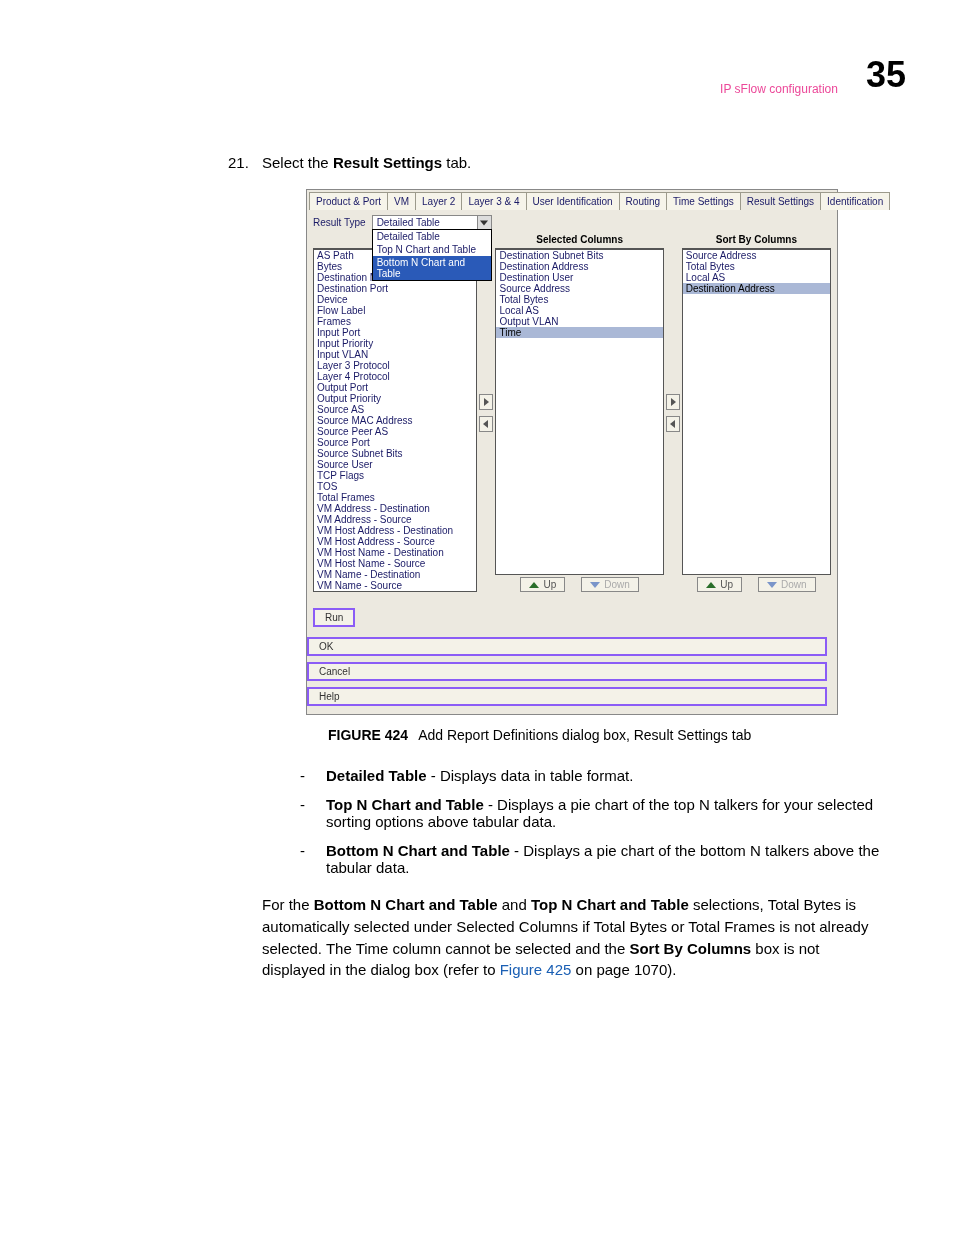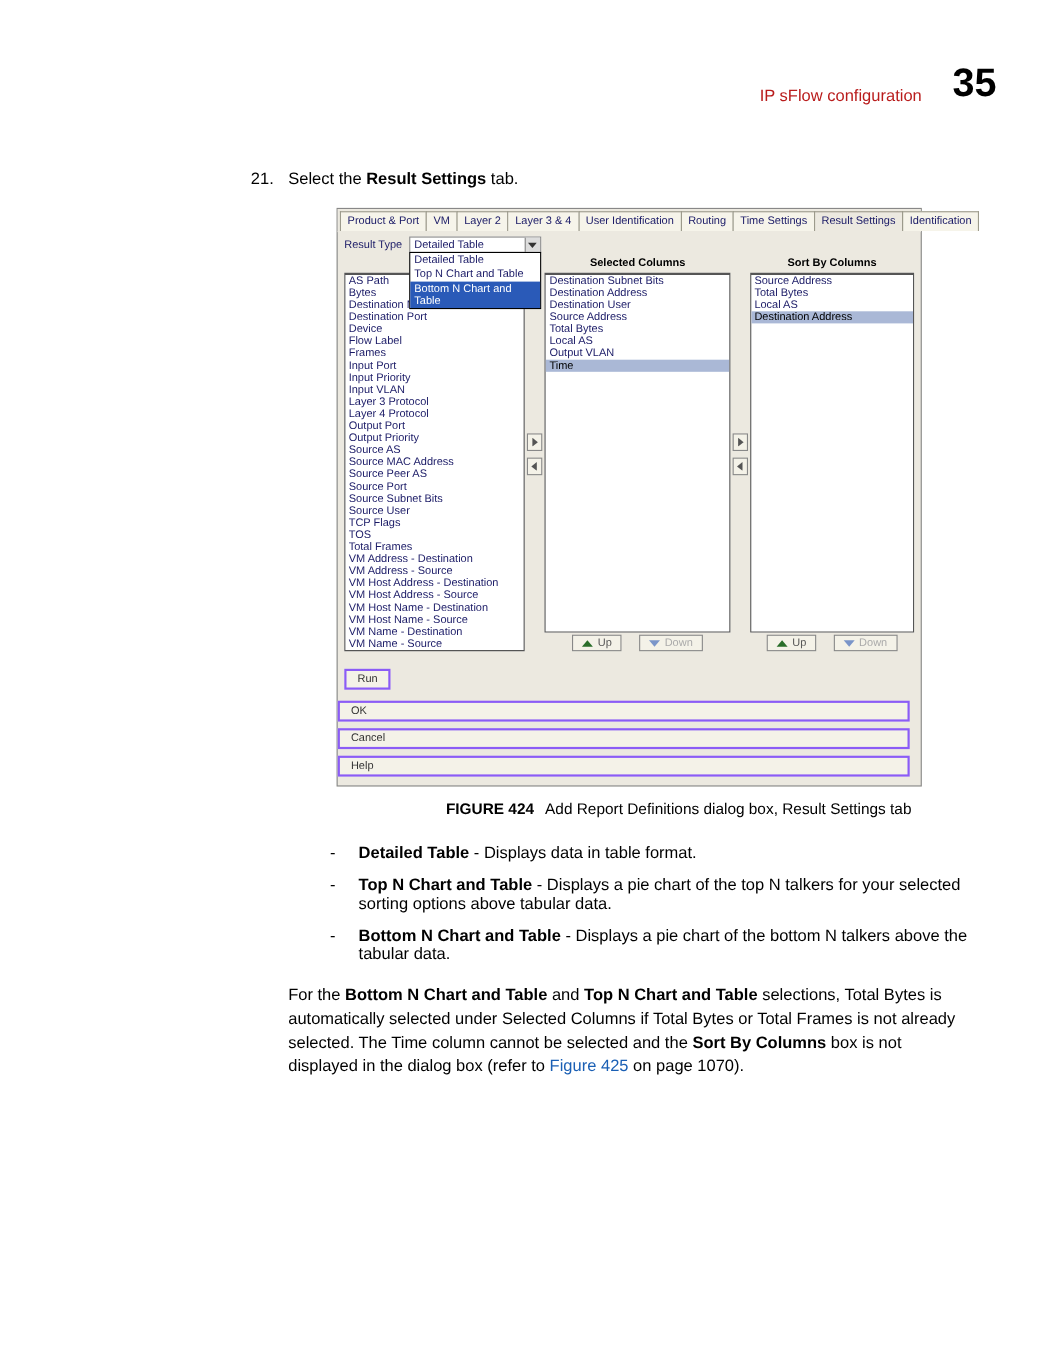--- a/index.html
+++ b/index.html
@@ -1,25 +1,25 @@
 <!DOCTYPE html>
 <html><head>
 <meta charset="utf-8">
 <style>
   html,body{margin:0;padding:0;background:#fff;font-family:Arial,Helvetica,sans-serif;color:#000;}
   .page{width:954px;min-height:1235px;margin:0 auto;position:relative;box-sizing:border-box;padding:54px 48px 0 48px;}
   
   .runhdr{display:flex;justify-content:flex-end;align-items:flex-end;gap:28px;margin-bottom:58px;}
-  .runhdr .title{font-size:15px;color:#b91c1c;}
+  .runhdr .title{font-size:12px;color:#ec4899;}
   .runhdr .chap{font-size:36px;font-weight:700;color:#000;}
   
   .step{display:flex;gap:8px;font-size:15px;margin-left:180px;margin-bottom:18px;}
   .step .num{min-width:26px;}
   .bold{font-weight:700;}
-  .figcap{text-align:center;font-size:14px;margin:12px 0 24px 280px;}
+  .figcap{text-align:left;font-size:14px;margin:12px 0 24px 280px;}
   .figcap .lbl{font-weight:700;margin-right:10px;}
   .bullets{margin:10px 0 18px 252px;}
   .bullets .bi{display:flex;gap:18px;font-size:15px;margin-bottom:12px;}
   .bullets .dash{min-width:8px;}
   .para{font-size:15px;margin-left:214px;margin-right:30px;line-height:1.45;margin-top:8px;}
   .link{color:#1a5fb4;}
   
   .dlgwrap{margin:4px 0 6px 258px;width:530px;border:1px solid #888;font-family:Tahoma,Arial,sans-serif;font-size:10px;color:#1a1a66;background:#ece9e0;position:relative;}
   .dlgwrap *{box-sizing:border-box;}
   

